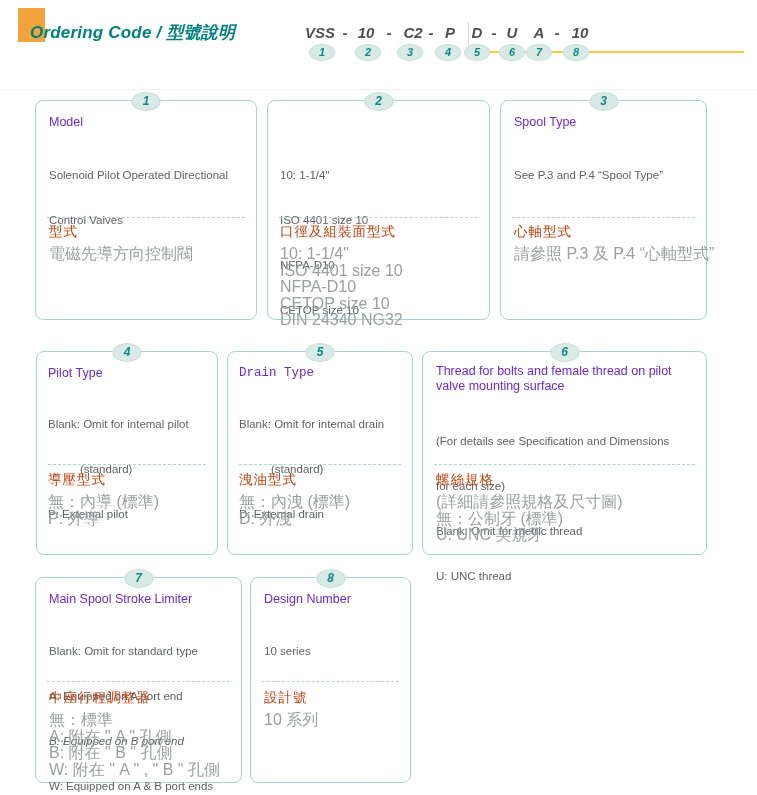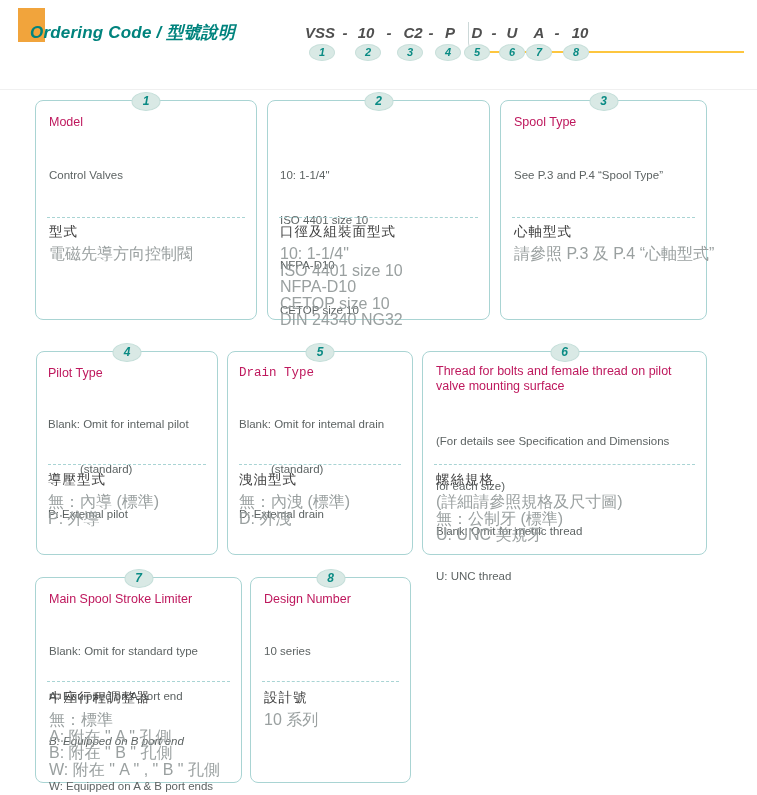--- a/index.html
+++ b/index.html
@@ -36,30 +36,30 @@
     box-sizing:border-box;
   }
   .boxbadge{
     position:absolute;top:-9px;left:50%;transform:translateX(-50%);
     width:27px;height:17px;background:#d9e9e5;border:1px solid #c4ded9;border-radius:50%;
     font-size:12px;font-weight:bold;font-style:italic;color:#0a8b84;
     text-align:center;line-height:16px;z-index:2;
   }
   .h-en{
     position:absolute;left:13px;right:8px;top:14px;
-    font-size:12.5px;color:#be185d;line-height:15px;
+    font-size:12.5px;color:#6d28d9;line-height:15px;
   }
   .b-en{
     position:absolute;left:13px;right:4px;
     font-size:11.5px;color:#5d6363;line-height:15px;white-space:pre;
   }
   .b-en .it{font-style:italic;}
   .divider{position:absolute;left:11px;right:11px;border-top:1px dashed #a9d4d4;}
   .zh{position:absolute;left:13px;right:4px;}
-  .h-zh{font-size:13.5px;color:#404040;margin:0 0 6px 0;letter-spacing:1px;line-height:16px;}
+  .h-zh{font-size:13.5px;color:#c2410c;margin:0 0 6px 0;letter-spacing:1px;line-height:16px;}
   .b-zh{font-size:16px;color:#9aa0a0;line-height:16.5px;white-space:pre;}
   
   .r1 .b-en{top:37px;} .r1 .divider{top:116px;} .r1 .zh{top:123px;}
   .r2 .b-en{top:35px;} .r2 .divider{top:112px;} .r2 .zh{top:120px;}
   .r3 .b-en{top:36px;} .r3 .divider{top:103px;} .r3 .zh{top:112px;}
   .b-en.twoline-head{top:52px;}
 </style>
 </head>
 <body>
 
@@ -91,20 +91,21 @@
   <span class="cbadge" style="left:448px">4</span>
   <span class="cbadge" style="left:477px">5</span>
   <span class="cbadge" style="left:512px">6</span>
   <span class="cbadge" style="left:539px">7</span>
   <span class="cbadge" style="left:576px">8</span>
 
   <div class="box r1" style="left:35px;top:100px;width:222px;height:220px;">
     <div class="boxbadge">1</div>
     <div class="h-en">Model</div>
     <div class="b-en">
+      <div>Solenoid Pilot Operated Directional</div>
       <div>Control Valves</div>
     </div>
     <div class="divider"></div>
     <div class="zh">
       <div class="h-zh">型式</div>
       <div class="b-zh">電磁先導方向控制閥</div>
     </div>
   </div>
 
   <div class="box r1" style="left:267px;top:100px;width:223px;height:220px;">

